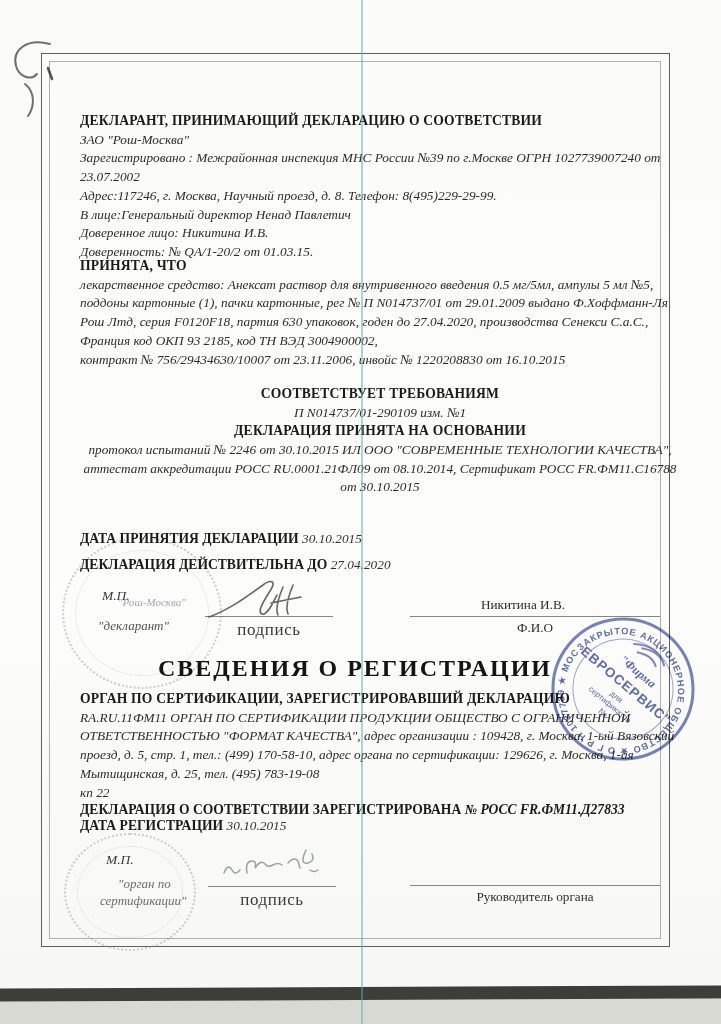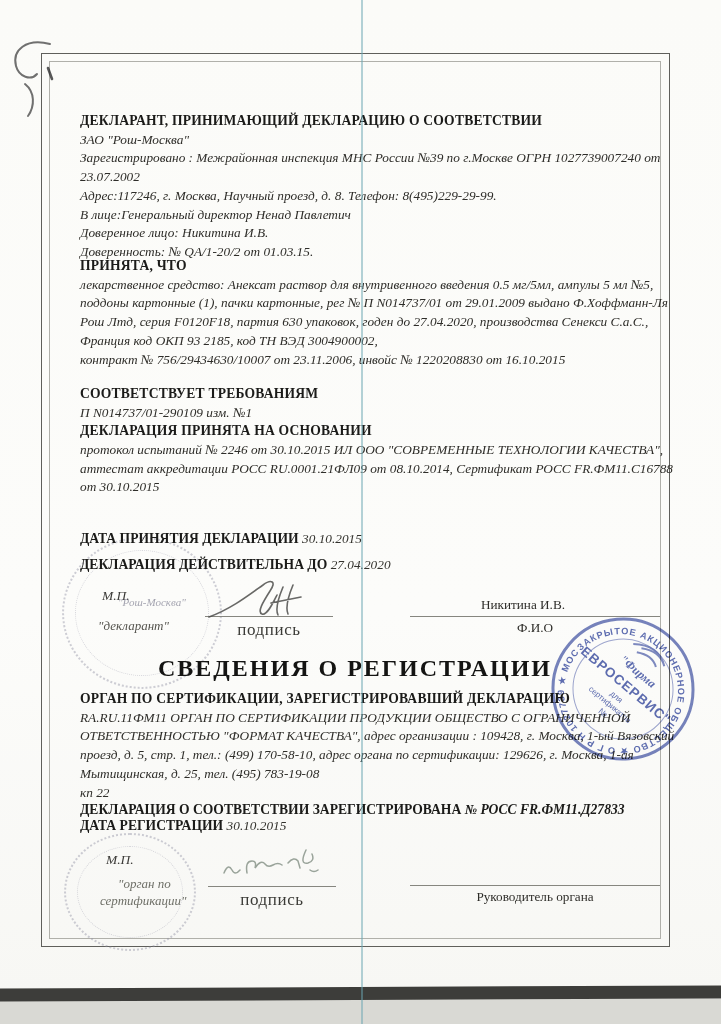--- a/index.html
+++ b/index.html
@@ -70,21 +70,21 @@
     <div class="it">Доверенное лицо: Никитина И.В.</div>
     <div class="it">Доверенность: № QA/1-20/2 от 01.03.15.</div>
   </div>
 
   <div class="blk" style="top:257px;">
     <div class="sec-h">ПРИНЯТА, ЧТО</div>
     <div class="it">лекарственное средство: Анексат раствор для внутривенного введения 0.5 мг/5мл, ампулы 5 мл №5, поддоны картонные (1), пачки картонные, рег № П N014737/01 от 29.01.2009 выдано Ф.Хоффманн-Ля Рош Лтд, серия F0120F18, партия 630 упаковок, годен до 27.04.2020, производства Сенекси С.а.С., Франция код ОКП 93 2185, код ТН ВЭД 3004900002,</div>
     <div class="it">контракт № 756/29434630/10007 от 23.11.2006, инвойс № 1220208830 от 16.10.2015</div>
   </div>
 
-  <div class="blk" style="top:385px;">
+  <div class="blk" style="top:385px;text-align:center;">
     <div class="sec-h">СООТВЕТСТВУЕТ ТРЕБОВАНИЯМ</div>
     <div class="it">П N014737/01-290109 изм. №1</div>
     <div class="sec-h">ДЕКЛАРАЦИЯ ПРИНЯТА НА ОСНОВАНИИ</div>
     <div class="it">протокол испытаний № 2246 от 30.10.2015 ИЛ ООО "СОВРЕМЕННЫЕ ТЕХНОЛОГИИ КАЧЕСТВА", аттестат аккредитации РОСС RU.0001.21ФЛ09 от 08.10.2014, Сертификат РОСС FR.ФМ11.С16788 от 30.10.2015</div>
   </div>
 
   <div class="blk b-line" style="top:531px;">
     <span>ДАТА ПРИНЯТИЯ ДЕКЛАРАЦИИ</span>
     <span class="it-val">30.10.2015</span>
   </div>

